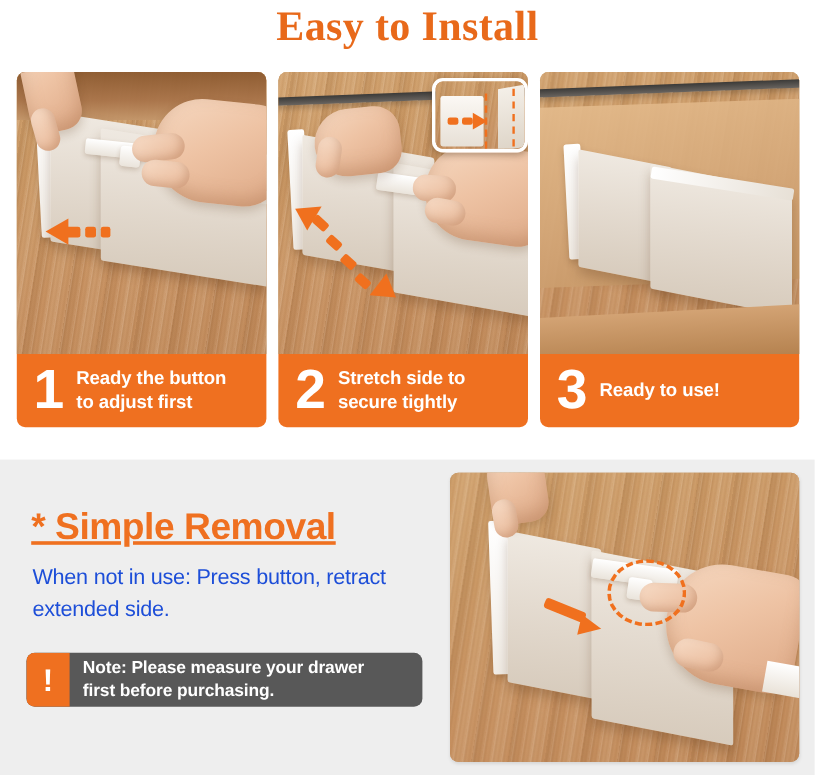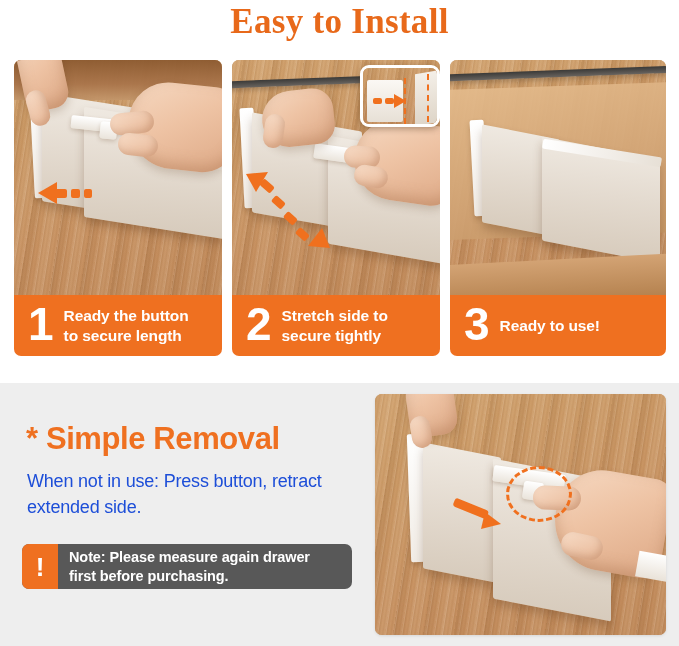--- a/index.html
+++ b/index.html
@@ -142,20 +142,21 @@
 
   
   .bottom-section {
     position:absolute; left:0; top:383px; width:679px; height:263px;
     background:#eeeeee;
   }
   .removal-title {
     position:absolute; left:26px; top:38px;
     font-size:31px; font-weight:bold; color:#ef7020;
     letter-spacing:-0.4px;
+    text-decoration:underline;
   }
   .removal-body {
     position:absolute; left:27px; top:85px; width:340px;
     font-size:18px; color:#1d4ed8; line-height:1.45;
     letter-spacing:-0.2px;
   }
   .note-box {
     position:absolute; left:22px; top:161px; width:330px; height:45px;
     background:#585858;
     border-radius:7px;
@@ -218,21 +219,21 @@
           <rect x="33" y="7" width="9" height="9" rx="2"></rect>
           <rect x="46" y="7" width="8" height="9" rx="2"></rect>
         </g>
       </svg>
     </div>
 
     <div class="banner">
       <span class="banner-num">1</span>
       <span class="banner-text">
         <span>Ready the button</span><br>
-        <span>to secure length</span>
+        <span>to adjust first</span>
       </span>
     </div>
   </div>
 
   <div class="step-card step-2">
     <div class="photo">
       <div class="wood"></div>
       <div class="rail"></div>
 
       <div class="divider-cap" style="left:10px; top:48px; width:14px; height:100px; transform:rotate(-3deg); border-radius:2px;"></div>
@@ -320,21 +321,21 @@
 
   <div class="removal-body">
     <span>When not in use: Press button, retract</span><br>
     <span>extended side.</span>
   </div>
 
   <div class="note-box">
     <div class="note-icon">!</div>
     <div class="note-text">
       <div>
-        <span class="lead">Note:</span><span> Please measure again drawer</span><br>
+        <span class="lead">Note:</span><span> Please measure your drawer</span><br>
         <span>first before purchasing.</span>
       </div>
     </div>
   </div>
 
   <div class="removal-photo">
     <div class="wood"></div>
 
     <div class="divider-cap" style="left:34px; top:40px; width:16px; height:128px; transform:rotate(-2deg); border-radius:2px;"></div>
     <div class="divider-main" style="left:48px; top:56px; width:78px; height:126px; transform:skewY(11deg); border-radius:2px;"></div>

